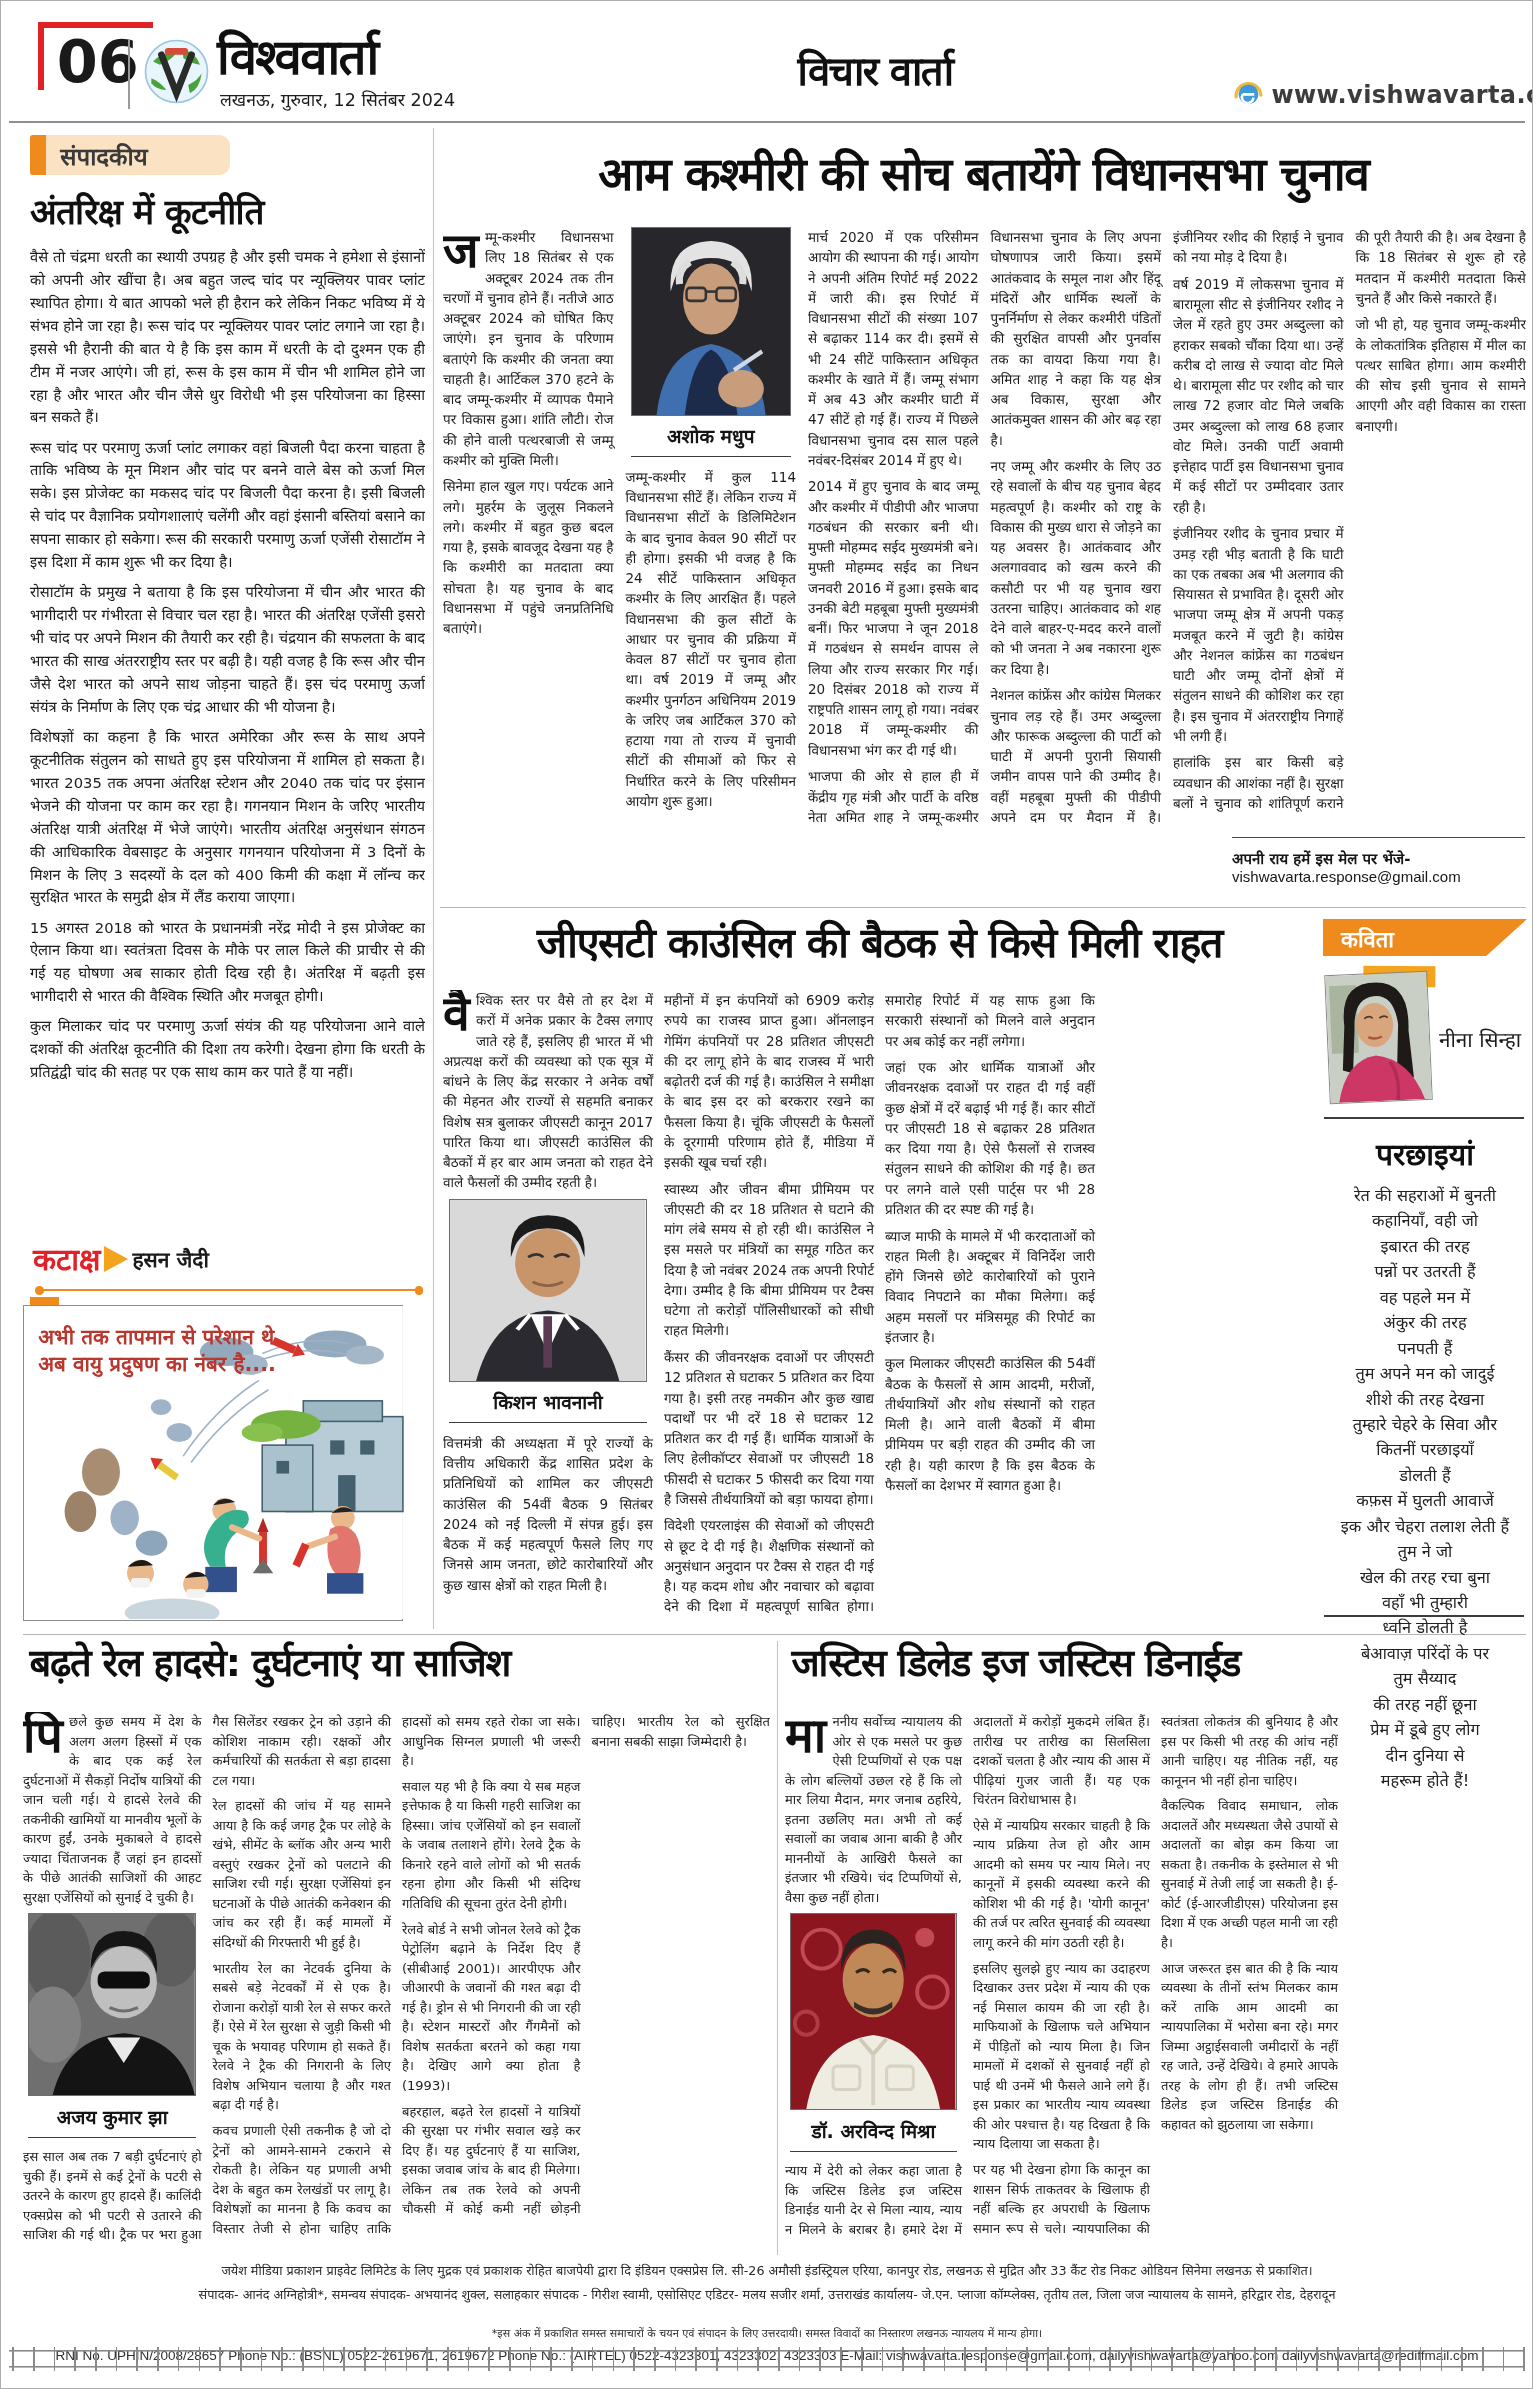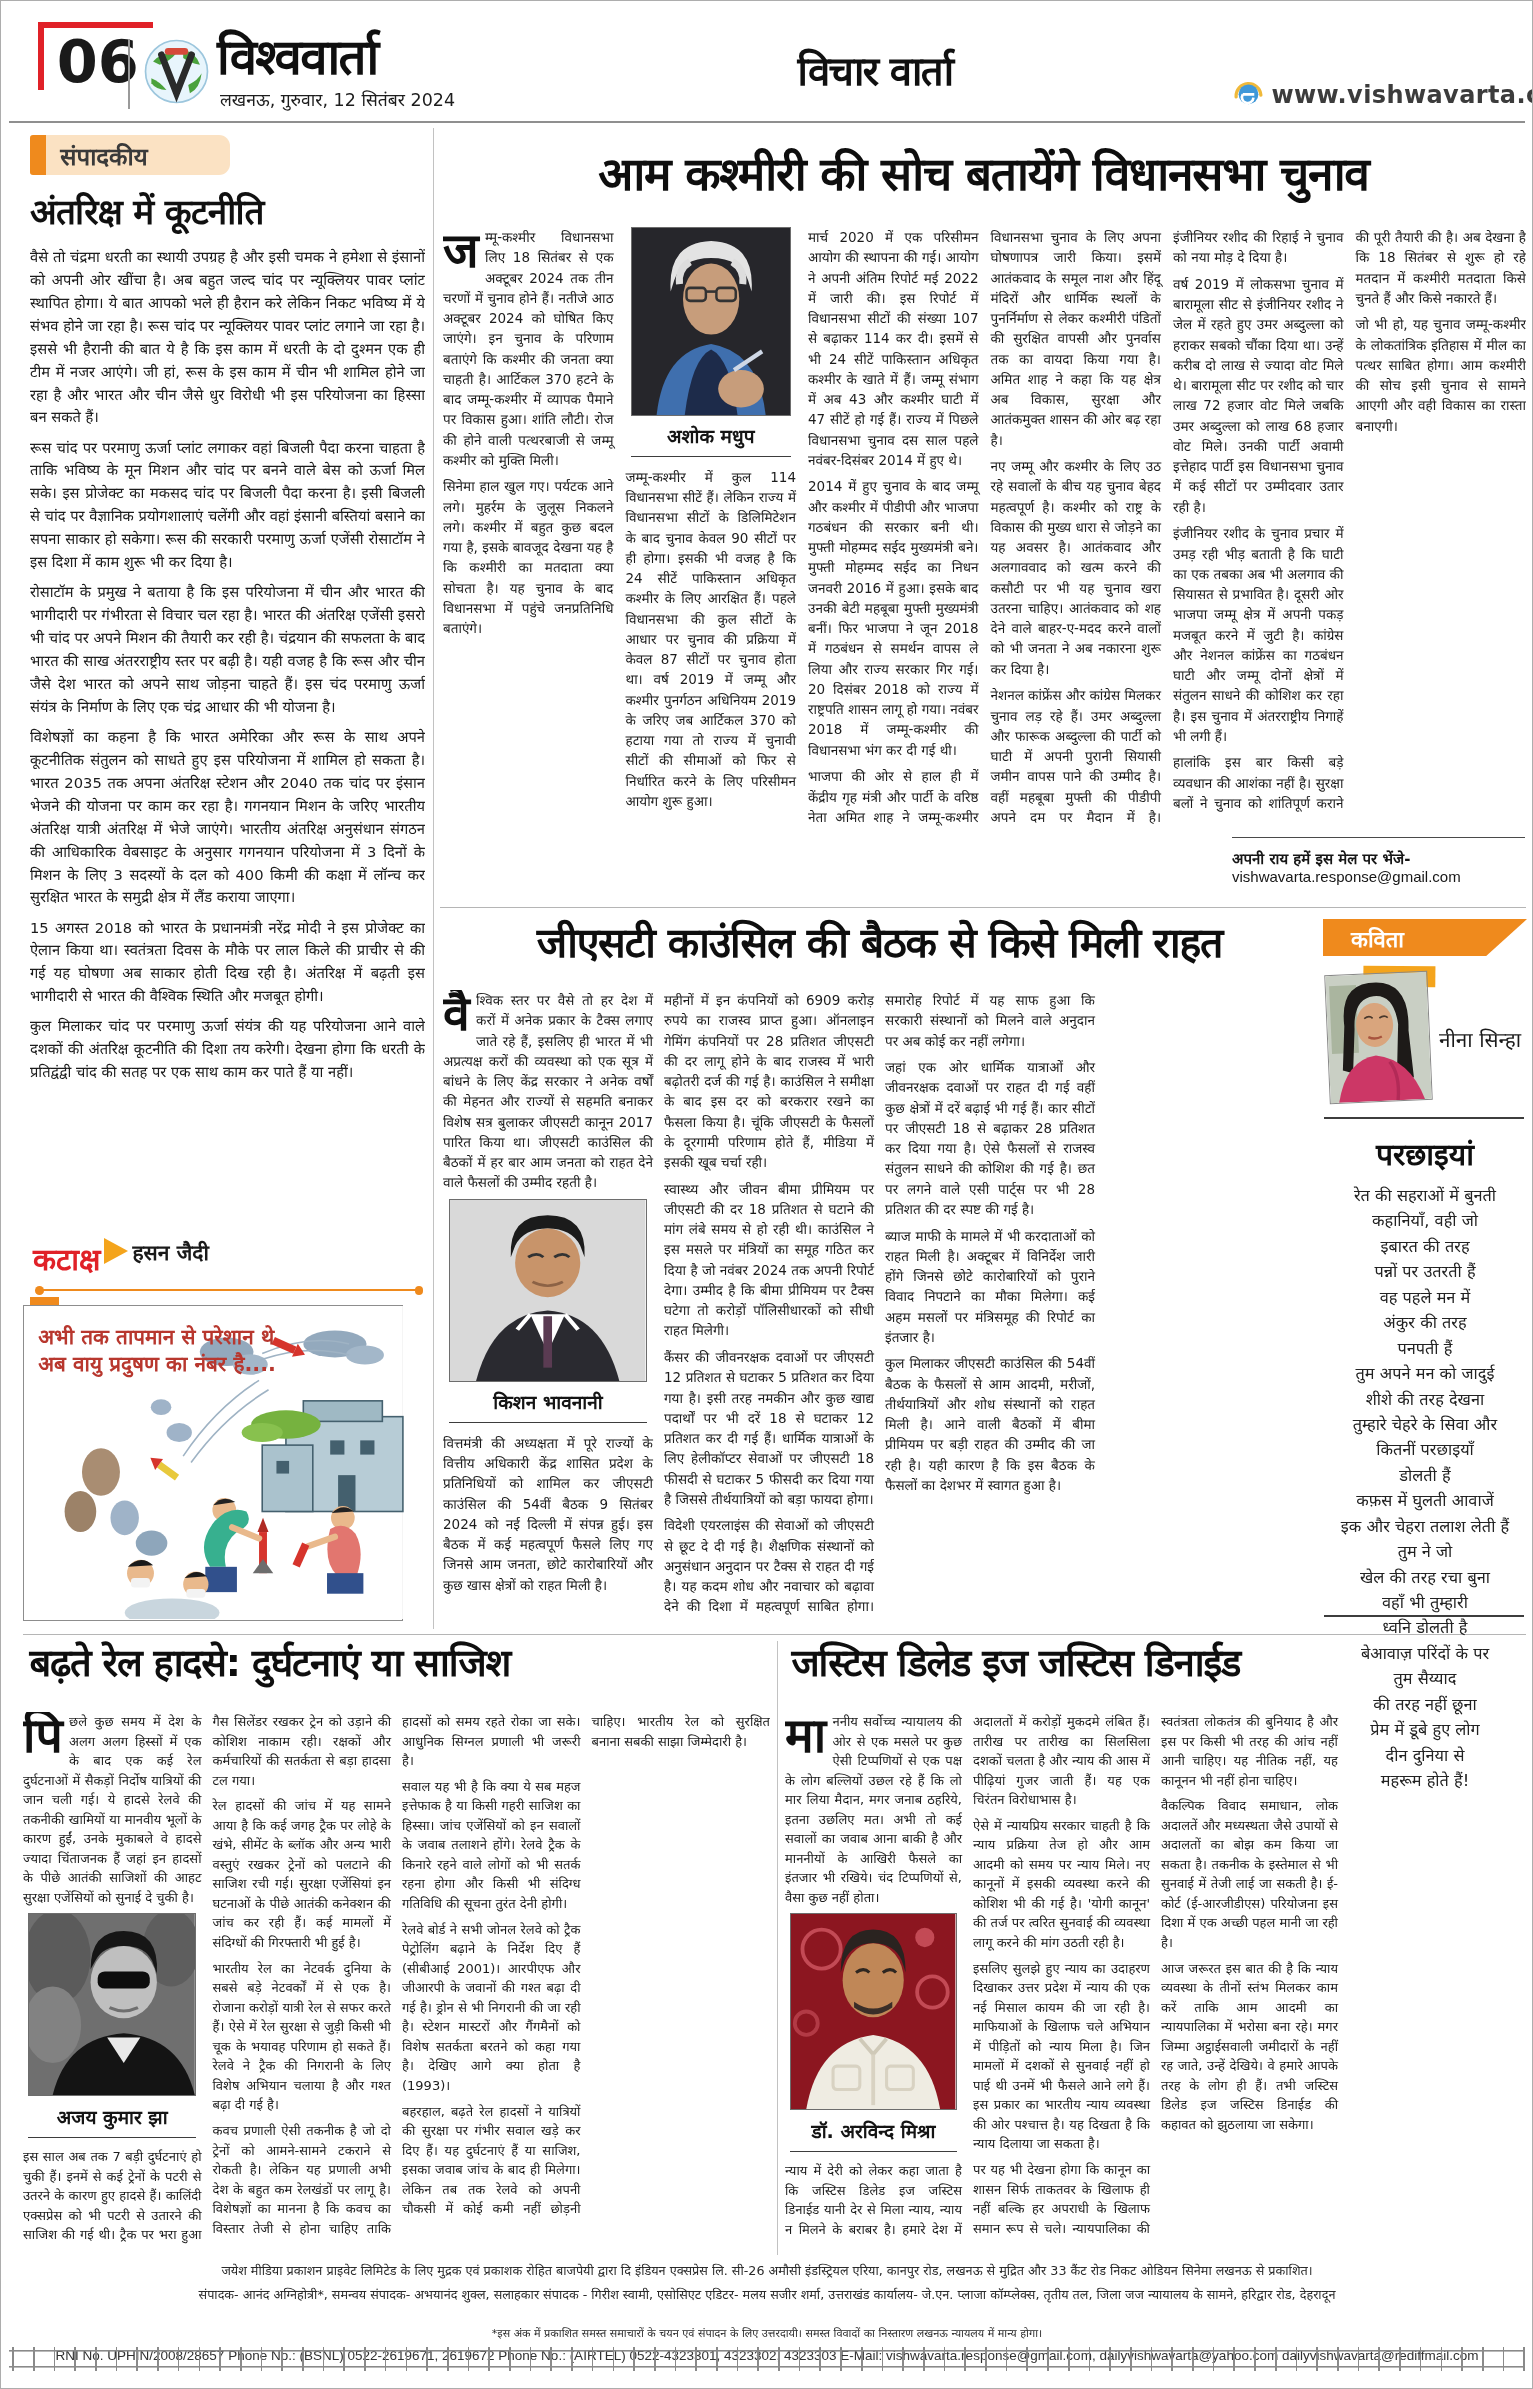--- a/index.html
+++ b/index.html
@@ -22,21 +22,21 @@
   .vline{background:#c2c2c2;width:0.8px}
   .hline{background:#b5b5b5;height:0.8px}
   
   .ed-label{left:29px;top:134px;width:200px;height:40px;background:#fbe2c3;border-radius:3.2px 11px 11px 3.2px;display:flex;align-items:center}
   .ed-label-bar{width:16px;height:40px;background:#ef8a1d;border-radius:3.2px 0 0 3.2px;margin-right:14.3px}
   .ed-label-txt{font-size:24px;font-weight:700;color:#3a3a3a}
   .ed-headline{left:29px;top:186px;width:394px;text-align:left;font-size:35px;font-weight:800;letter-spacing:-0.8px;color:#101010}
   .ed-body{left:29px;top:245px;width:395px;height:975px;font-size:14.7px;line-height:1.56;text-align:justify;overflow:hidden}
   .ed-body p{margin-bottom:7.2px}
   
-  .kat-head{left:32px;top:1237px;width:391px;display:flex;align-items:flex-start;gap:4px}
+  .kat-head{left:32px;top:1237px;width:391px;display:flex;align-items:center;gap:4px}
   .kat-title{font-size:30px;font-weight:800;color:#e02128}
   .kat-arrow{width:0;height:0;border-left:24px solid #f4a41c;border-top:13.5px solid transparent;border-bottom:13.5px solid transparent}
   .kat-author{font-size:21px;font-weight:700;color:#1a1a1a}
   .kat-rule{left:37px;top:1288px;width:382px;height:2.4px;background:#ef8a1d}
   .kat-rule::before,.kat-rule::after{content:"";position:absolute;top:-3.2px;width:8.7px;height:8.7px;border-radius:50%;background:#ef8a1d}
   .kat-rule::before{left:-3.2px}.kat-rule::after{right:-3.2px}
   .kat-corner{left:29px;top:1296px;width:29px;height:29px;background:#ef8a1d}
   .cartoon{left:22px;top:1304px;width:380px;height:316px;border:1.2px solid #8d8d8d;background:#fff}
   .cartoon-caption{position:absolute;left:14.3px;top:17.5px;width:246px;font-size:20.7px;line-height:1.35;font-weight:700;color:#b8372e;z-index:2}
   
@@ -46,21 +46,21 @@
   .cols6{column-count:6;column-gap:12px}
   .cols4{column-count:4;column-gap:11px}
   .dropcap{float:left;font-size:48px;line-height:.82;font-weight:700;padding:4px 6.4px 0 0;color:#101010}
   figure.author{break-inside:avoid;width:94%;margin:1.6px auto 9.5px;text-align:center}
   figure.author svg{display:block;width:100%;border:0.8px solid #6d6d6d}
   figcaption{font-weight:700;font-size:19px;color:#141414;padding:6.4px 0 5.6px;border-bottom:1.6px solid #3d3d3d}
   .feedback{left:1231px;top:836px;width:293px;border-top:1.6px solid #4a4a4a;padding-top:9.5px;font-size:15px;font-weight:700;color:#161616}
   .feedback .em{font-weight:400;font-family:"Liberation Sans",sans-serif}
   
   .poem-banner{left:1322px;top:918px;width:204px;height:37px;background:#ef8a1d;clip-path:polygon(0 0,100% 0,80% 100%,0 100%);display:flex;align-items:center}
-  .poem-banner span{color:#fff;font-size:22px;font-weight:700;padding-left:28px}
+  .poem-banner span{color:#fff;font-size:22px;font-weight:700;padding-left:18px}
   .poet-photo-wrap{left:1326px;top:972px;width:103px;height:129px;transform:rotate(-2.5deg)}
   .poet-photo-wrap::before{content:"";position:absolute;right:-8px;top:-6.4px;width:72px;height:20.7px;background:#f4a41c;transform:rotate(3deg)}
   .poet-photo-wrap svg{position:relative;width:100%;height:100%;border:0.8px solid #888}
   .poet-name{left:1438px;top:1024px;width:87px;font-size:20.7px;color:#1a1a1a}
   .poem-rule1{left:1323px;top:1116px;width:200px;height:1.6px;background:#3d3d3d}
   .poem-title{left:1322px;top:1132px;width:204px;text-align:center;font-size:30px;font-weight:800;color:#0f0f0f}
   .poem-lines{left:1322px;top:1186px;width:204px;text-align:center;font-size:16.3px;line-height:1.12;color:#222}
   .poem-line{margin-bottom:7.2px}
   .poem-rule2{left:1323px;top:1614px;width:200px;height:1.6px;background:#3d3d3d}
   

